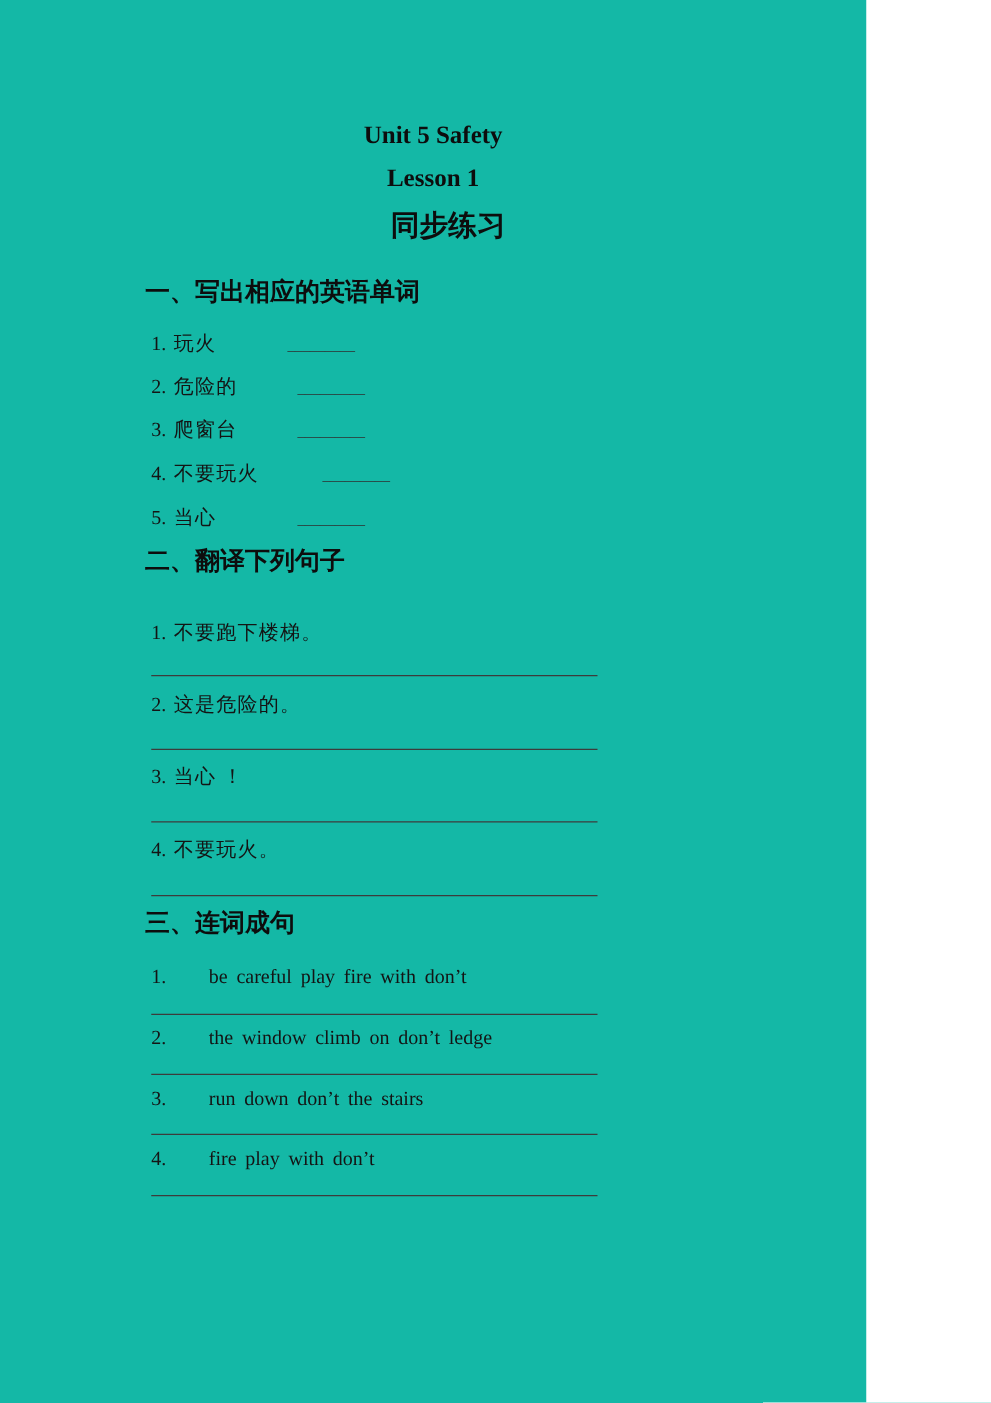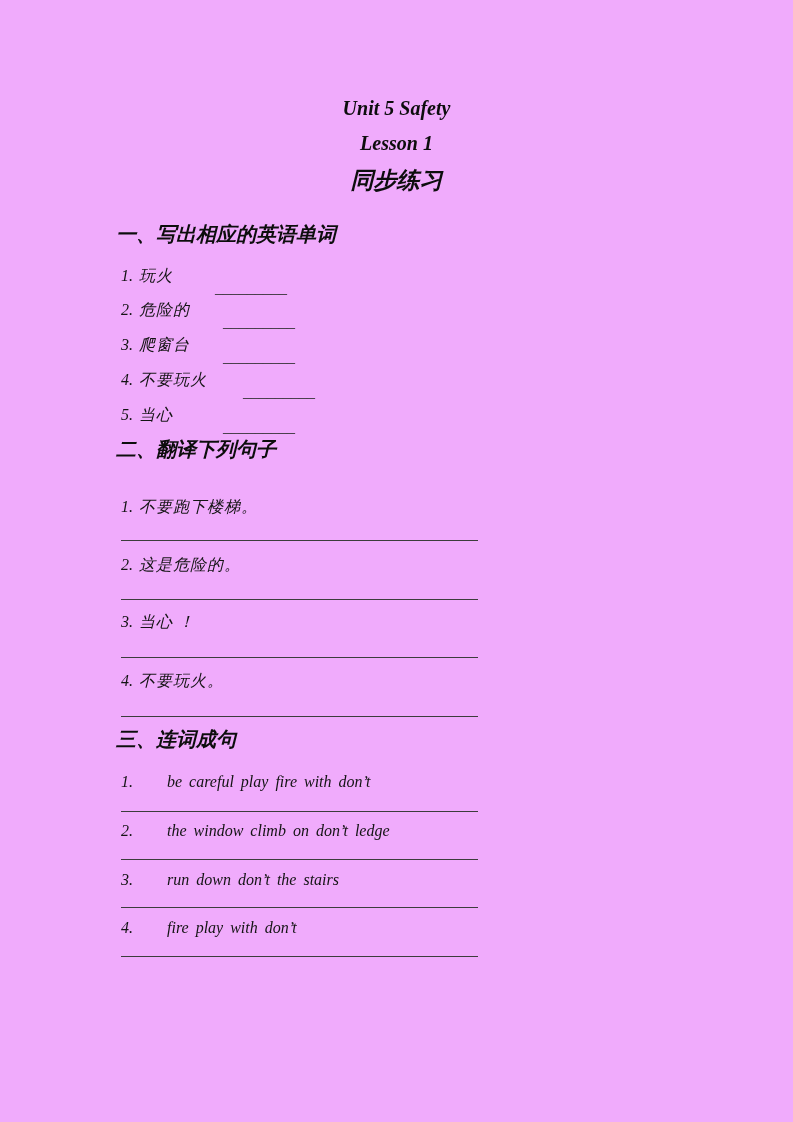--- a/index.html
+++ b/index.html
@@ -1,51 +1,51 @@
 <!DOCTYPE html>
 <html><head>
 <meta charset="utf-8">
 <style>
   html,body{margin:0;padding:0;background:#ffffff;}
   .page{
     position:relative;
-    width:793px;height:1122px;
-    background:#f0abfc;
+    width:693px;height:1122px;
+    background:#14b8a6;
     color:#111;
     font-family:"Liberation Serif","DejaVu Serif",serif;
     overflow:hidden;
-    font-style:italic;
   }
   .abs{position:absolute;left:0;}
   .center{width:100%;text-align:center;}
   .title-en{
     font-family:"Liberation Serif","DejaVu Serif",serif;
     font-weight:bold;font-size:20px;line-height:24px;color:#0d0d0d;
   }
   .title-cn{
     font-family:"Liberation Sans","DejaVu Sans",sans-serif;
-    font-weight:bold;font-size:23px;line-height:28px;color:#0d0d0d;
+    font-weight:bold;font-size:23px;line-height:28px;color:#0d0d0d;margin-left:12px;
   }
   .sec-heading{
     left:116px;margin:0;
     font-family:"Liberation Sans","DejaVu Sans",sans-serif;
     font-weight:bold;font-size:20px;line-height:24px;color:#0d0d0d;
     white-space:nowrap;
   }
   .row{
     left:121px;height:20px;
     font-size:16px;line-height:20px;white-space:nowrap;color:#141414;
   }
   .row .num{display:inline-block;margin-right:6px;}
   .cjk{letter-spacing:1px;}
   .eng{word-spacing:3px;margin-left:28px;}
   .blank{
-    position:absolute;top:12px;
-    font-size:16px;line-height:20px;color:#2e2e2e;letter-spacing:0;
+    position:absolute;top:0;
+    font-size:12px;line-height:20px;color:#2e2e2e;letter-spacing:0;
     white-space:nowrap;
+    margin-left:15px;
   }
   .rule{
     position:absolute;left:121px;width:357px;height:0;
     border-top:1.4px solid #3c3c3c;
   }
 </style>
 </head>
 <body>
 
 <div class="page">

